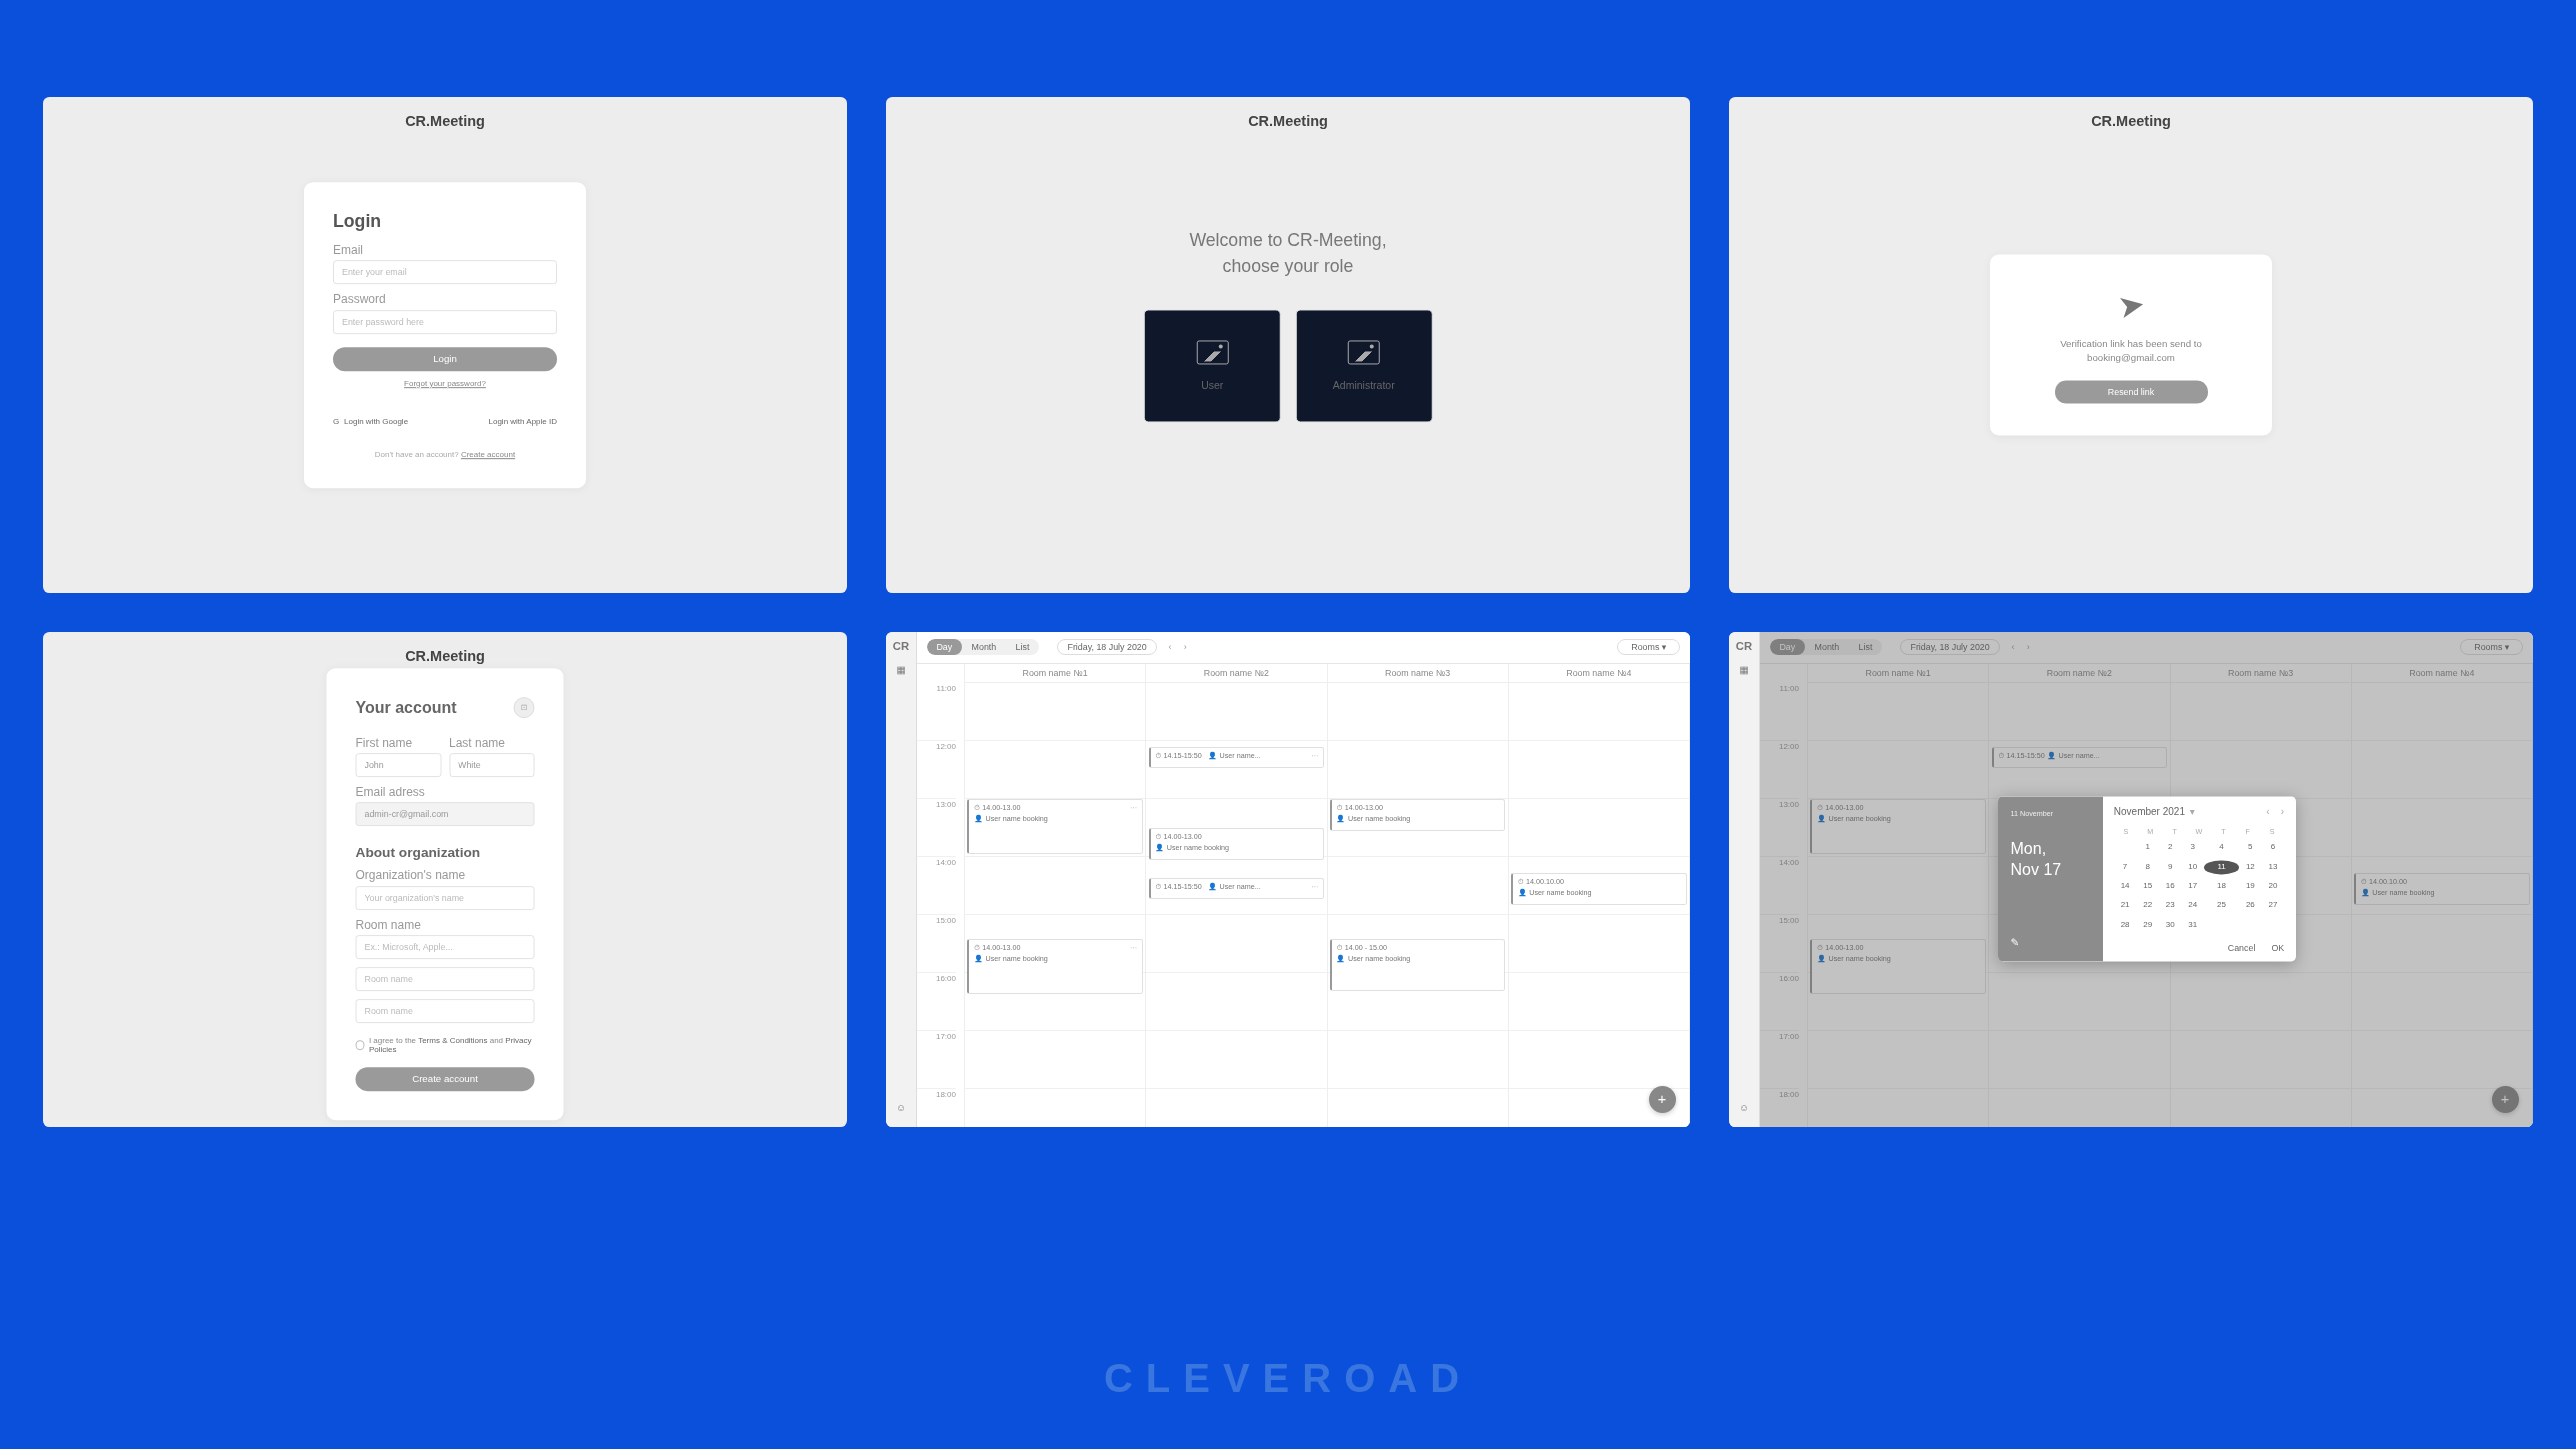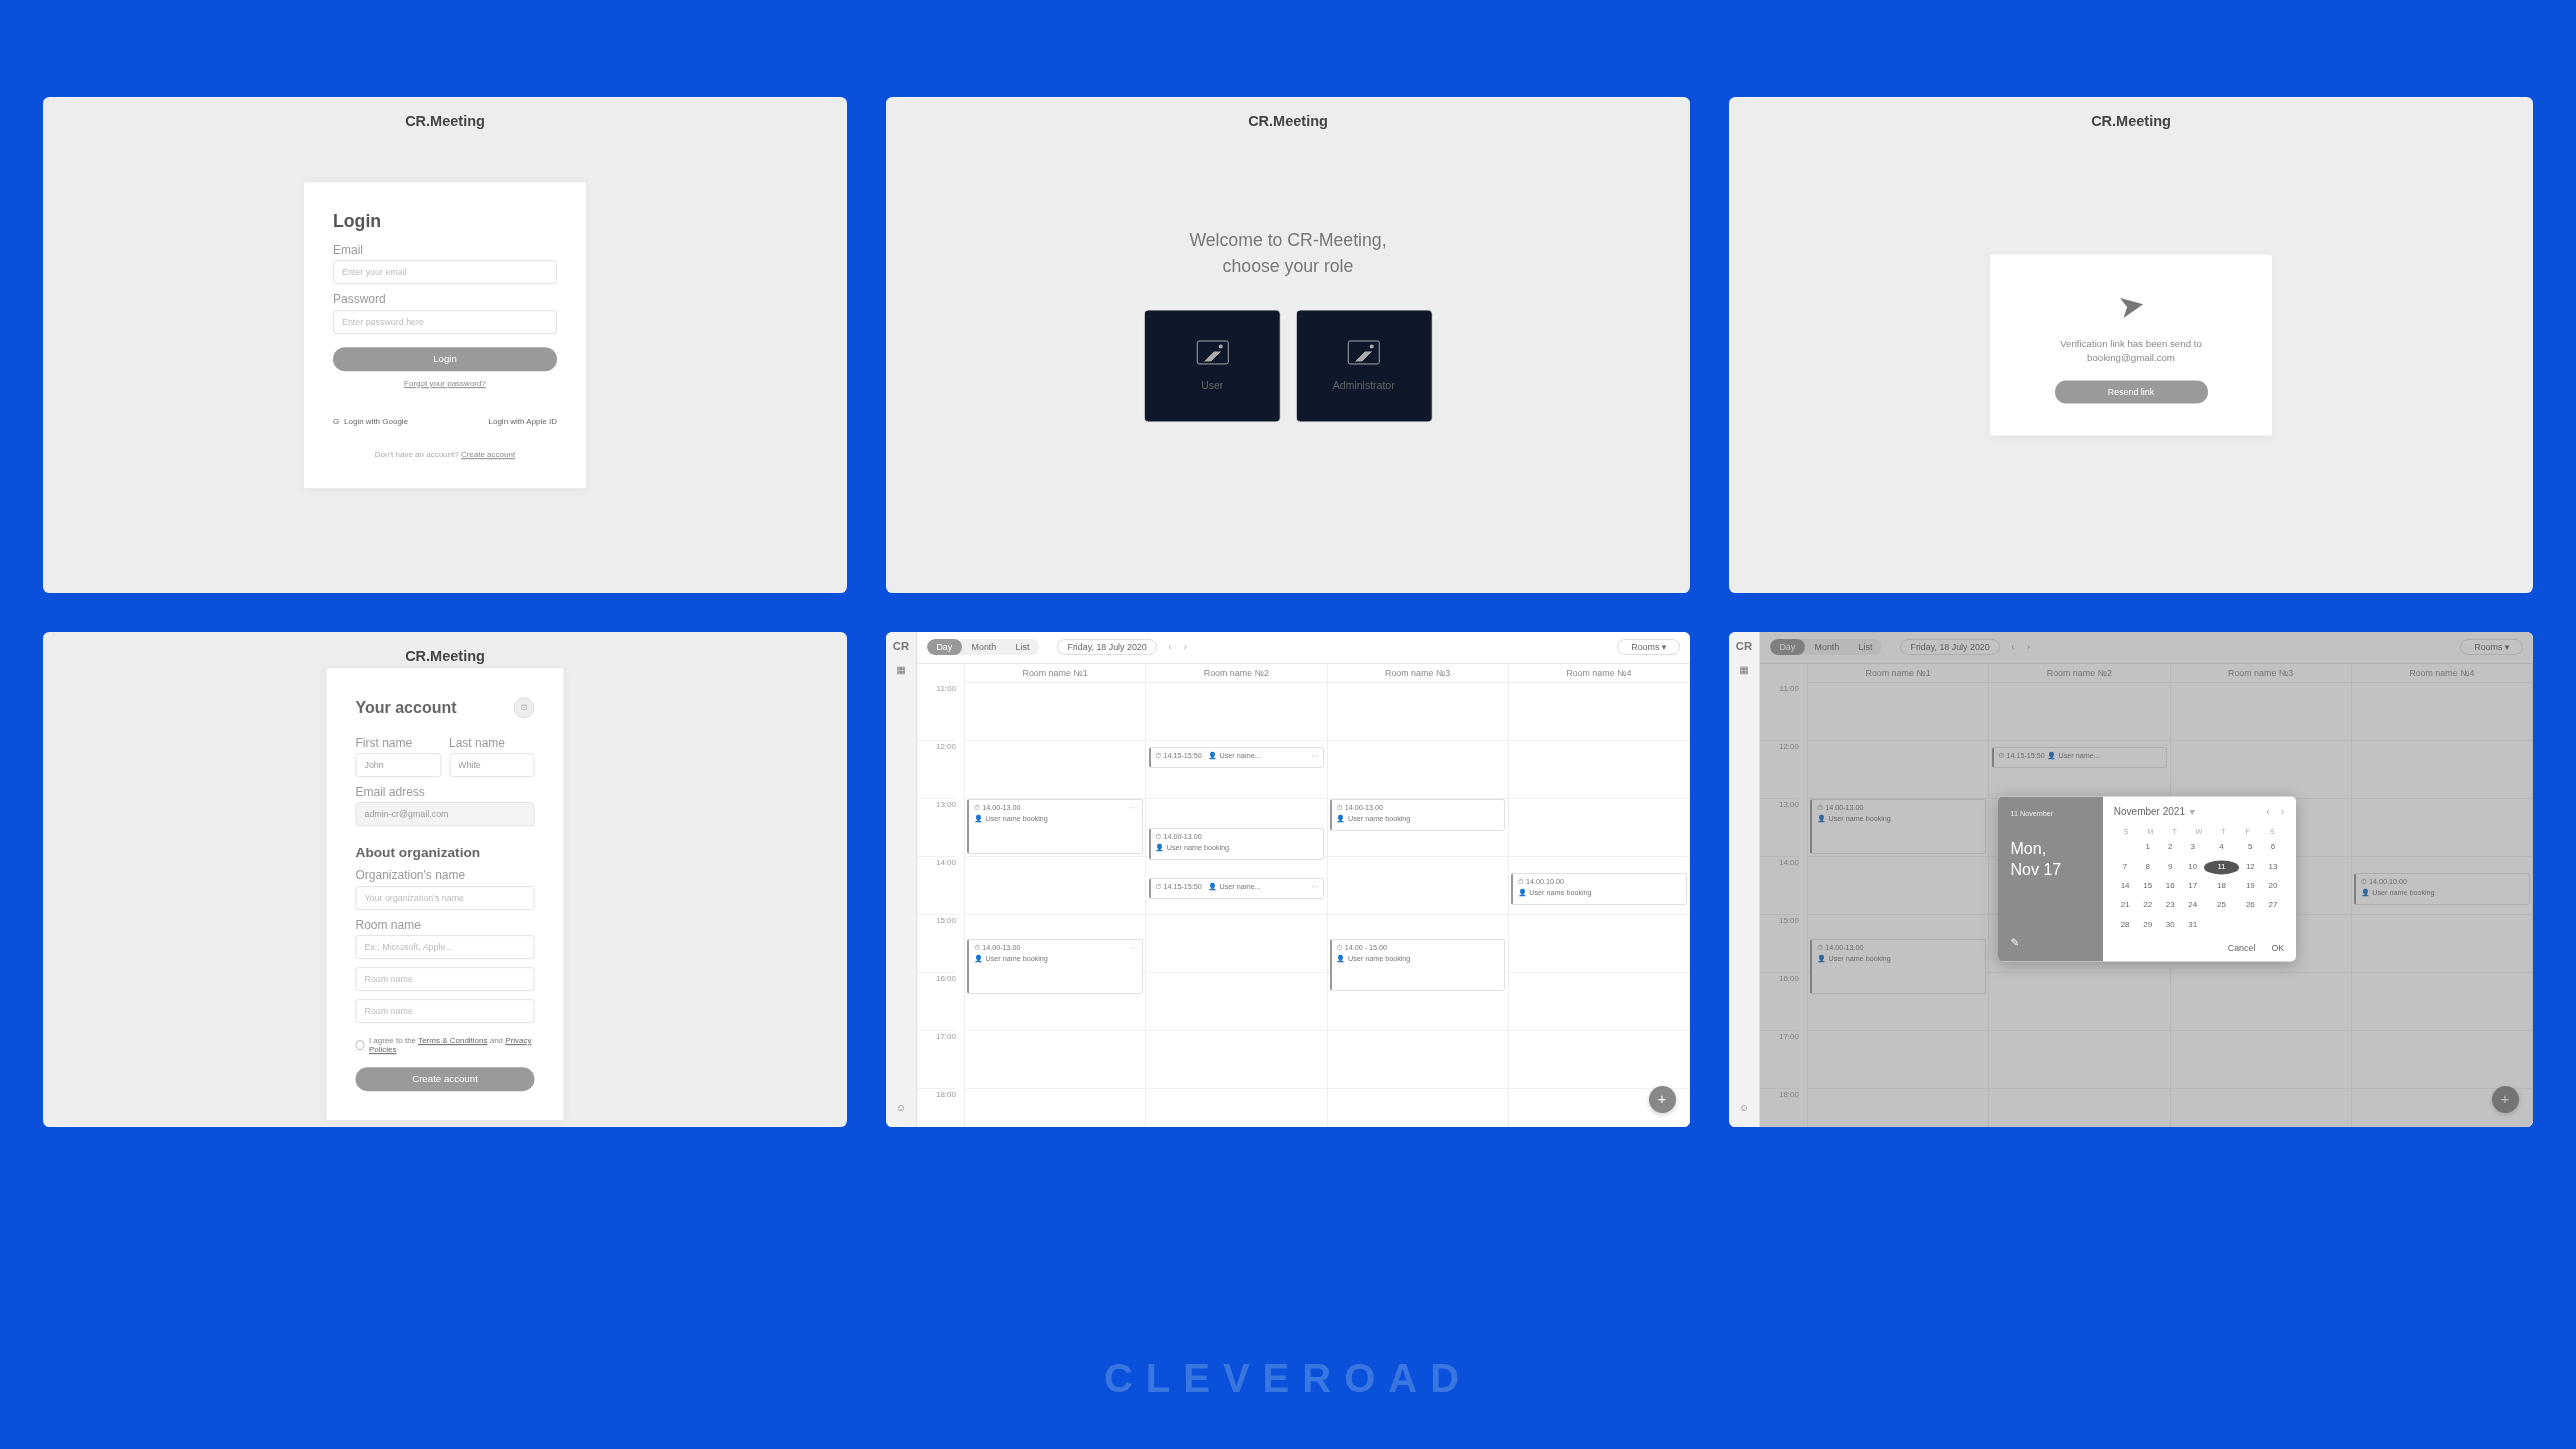--- a/index.html
+++ b/index.html
@@ -1,20 +1,20 @@
 <!DOCTYPE html>
 <html style="font-size:13px"><head>
 <meta charset="utf-8">
 <style>
 * { box-sizing: border-box; margin: 0; padding: 0; font-family: -apple-system, BlinkMacSystemFont, 'Segoe UI', sans-serif; }
 body { background: #0b50db; width: 2576px; height: 1449px; position: relative; }
 .grid { display: grid; grid-template-columns: repeat(3, 1fr); grid-template-rows: repeat(2, 1fr); gap: 39px; padding: 97px 43px 161px 43px; height: 1288px; }
 .panel { background: #ededed; border-radius: 6.4px; position: relative; overflow: hidden; }
 .brand-label { position: absolute; top: 16px; left: 50%; transform: translateX(-50%); font-size: 14.5px; font-weight: 600; color: #444; }
-.card-centered { position: absolute; left: 50%; top: 50%; transform: translate(-50%, -50%); background: #fff; border-radius: 2px; box-shadow: 0 1.6px 9.7px rgba(0,0,0,0.05); }
+.card-centered { position: absolute; left: 50%; top: 50%; transform: translate(-50%, -50%); background: #fff; border-radius: 9px; box-shadow: 0 1.6px 9.7px rgba(0,0,0,0.05); }
 
 .login-card { width: 282px; padding: 29px; top: 48%; }
 .login-title { font-size: 17.7px; font-weight: 600; color: #555; margin-bottom: 11.3px; }
 .field-label { font-size: 12px; color: #999; margin-bottom: 3.2px; margin-top: 8px; }
 .text-input { width: 100%; height: 24px; border: 0.8px solid #e2e2e2; border-radius: 3.2px; padding: 0 8px; font-size: 8.9px; color: #999; background: #fff; }
 .text-input::placeholder { color: #bbb; }
 .btn-primary { width: 100%; height: 24px; border: none; border-radius: 12px; background: #9a9a9a; color: #fff; font-size: 9.7px; margin-top: 13px; cursor: pointer; }
 .forgot { display: block; text-align: center; font-size: 8px; color: #888; text-decoration: underline; margin-top: 8px; }
 .social-row { display: flex; justify-content: space-between; gap: 16px; margin-top: 29px; font-size: 8px; color: #666; }
 .social-btn { display: flex; align-items: center; gap: 4.8px; cursor: pointer; }
@@ -36,21 +36,21 @@
 .btn-resend { width: 153px; height: 22.5px; border: none; border-radius: 11.3px; background: #9a9a9a; color: #fff; font-size: 8.9px; cursor: pointer; }
 
 .account-card { width: 237px; padding: 29px; top: 53%; }
 .acc-header { display: flex; justify-content: space-between; align-items: center; margin-bottom: 9.7px; }
 .acc-title { font-size: 16px; font-weight: 600; color: #666; }
 .acc-logo-ph { width: 21px; height: 21px; border-radius: 50%; background: #eee; display: flex; align-items: center; justify-content: center; font-size: 8px; color: #aaa; border: 0.8px solid #ddd; }
 .row-2 { display: flex; gap: 8px; }
 .row-2 > div { flex: 1; }
 .section-title { font-size: 13.7px; font-weight: 600; color: #666; margin-top: 19.3px; margin-bottom: 8px; }
 .agree-row { display: flex; align-items: center; gap: 4.8px; font-size: 8px; color: #888; margin-top: 13px; }
-.agree-row a { color: #666; text-decoration: underline; }
+.agree-row a { color: #666; }
 .checkbox { width: 9.7px; height: 9.7px; border: 0.8px solid #bbb; border-radius: 50%; }
 
 .cal-panel { display: flex; }
 .cal-sidebar { width: 31px; background: #f2f2f2; border-right: 0.8px solid #ddd; display: flex; flex-direction: column; align-items: center; padding-top: 8px; gap: 9.7px; font-size: 9.7px; color: #777; }
 .cal-sidebar .cr { font-weight: 700; font-size: 11.3px; }
 .cal-sidebar .sb-icon { width: 16px; height: 16px; display: flex; align-items: center; justify-content: center; border-radius: 2.4px; }
 .cal-sidebar .sb-bottom { margin-top: auto; margin-bottom: 11.3px; }
 .cal-main { flex: 1; background: #fff; display: flex; flex-direction: column; position: relative; }
 .cal-toolbar { height: 32px; border-bottom: 0.8px solid #e5e5e5; display: flex; align-items: center; padding: 0 9.7px; gap: 6.4px; font-size: 8.9px; color: #666; }
 .view-toggle { display: flex; background: #f0f0f0; border-radius: 9.7px; overflow: hidden; }

